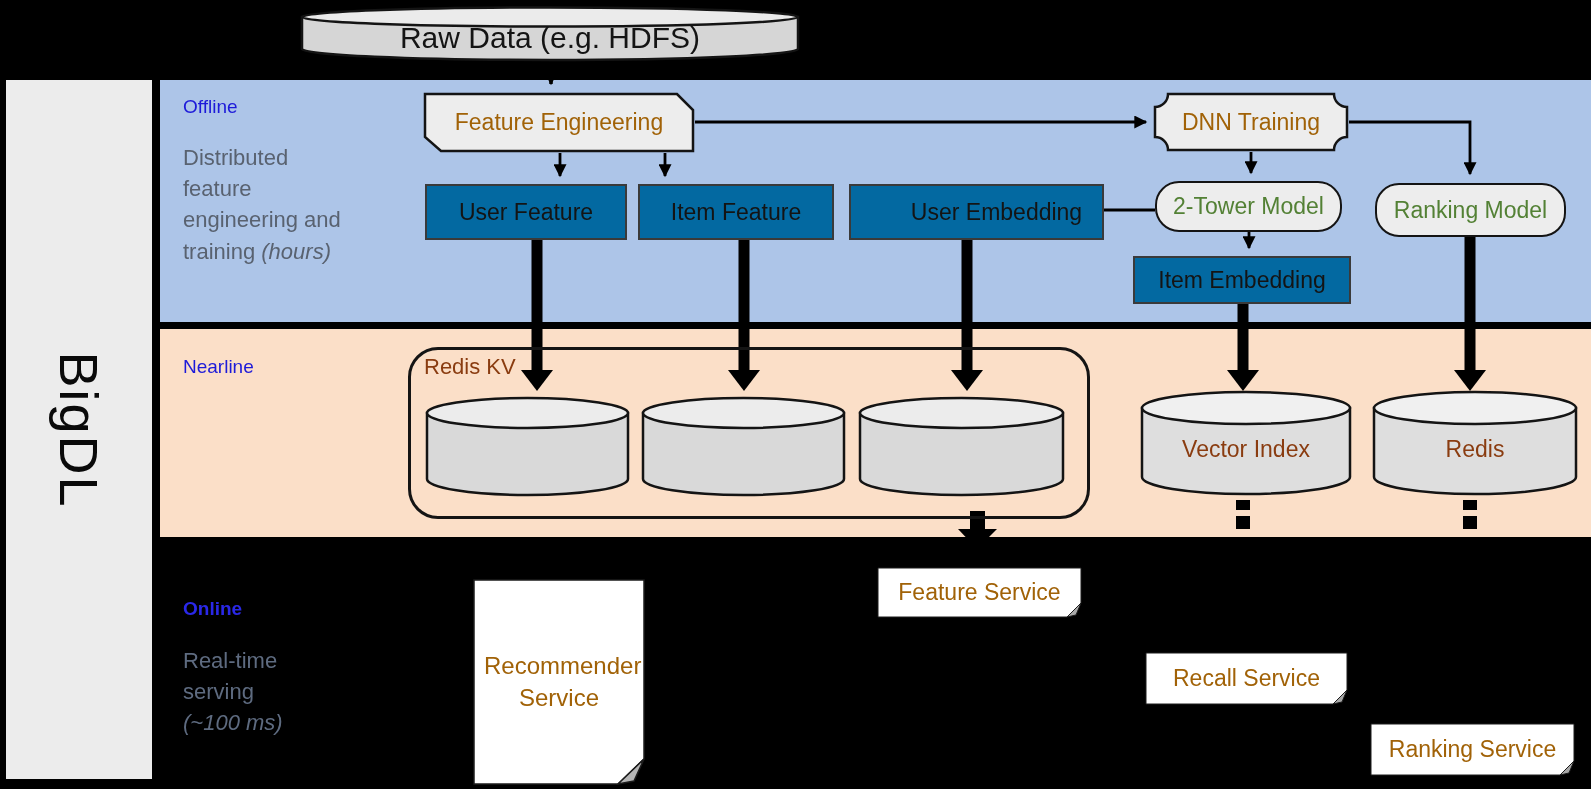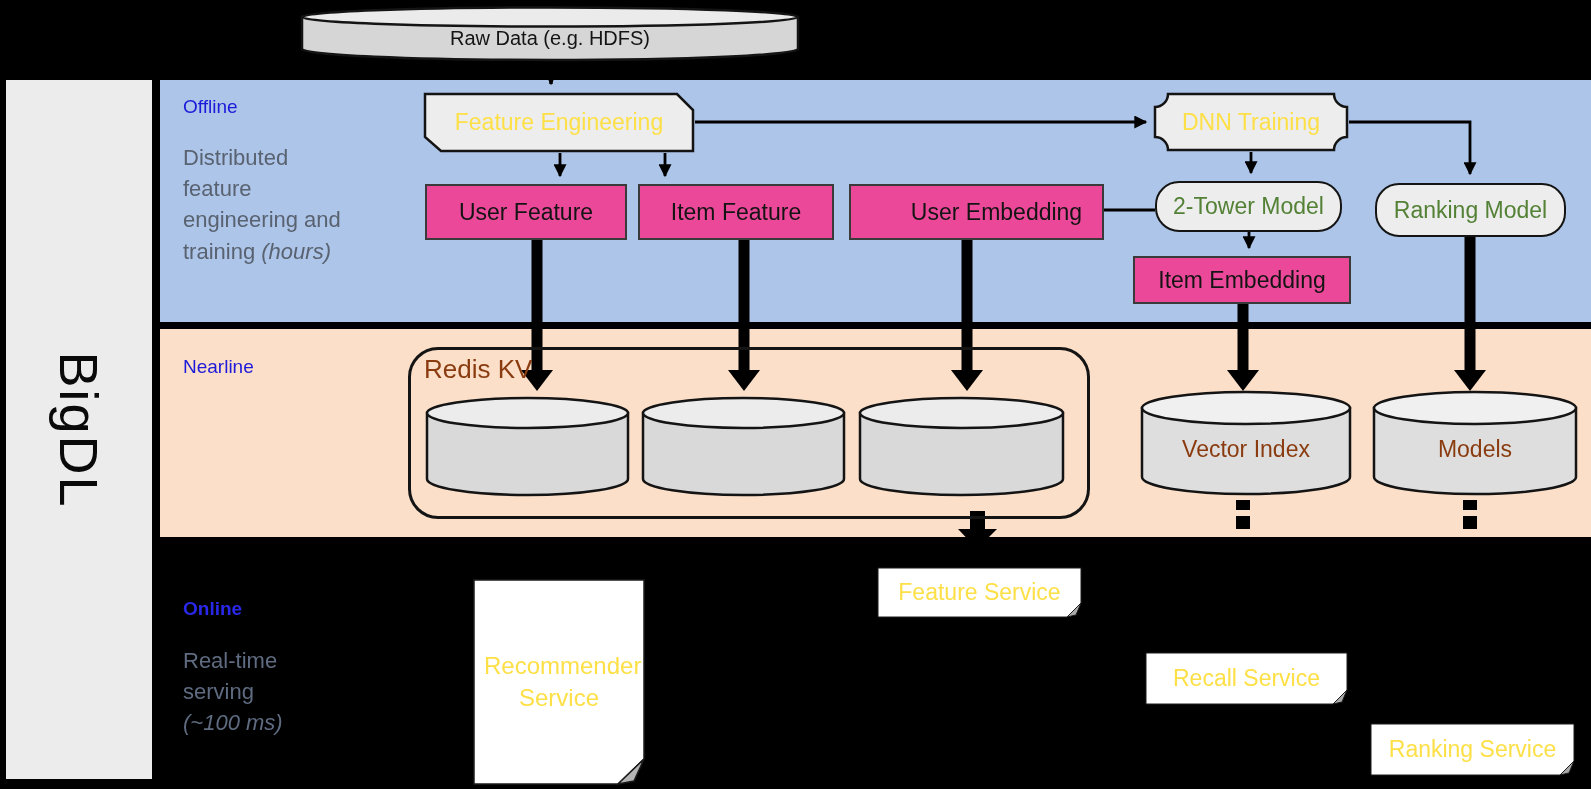--- a/index.html
+++ b/index.html
@@ -20,28 +20,28 @@
   .sec-title{font-size:19px;color:#1d1ad9;z-index:12;}
   .sec-desc{font-size:22px;line-height:1.42;color:#596270;z-index:12;}
   .sec-desc i{font-style:italic;}
   .note-block{display:block;font-style:italic;}
   #online-title{color:#2a28e8;font-weight:600;}
   #online-desc{color:#5e6b80;}
   
   .node{z-index:10;display:flex;align-items:center;justify-content:center;text-align:center;}
   .node .lbl{position:relative;z-index:2;}
   .shape-bg{position:absolute;left:0;top:0;width:100%;height:100%;z-index:1;}
-  .graybox{background:#ec4899;border:2.5px solid #3a3a3a;color:#141414;font-size:23px;}
+  .graybox{background:#0369a1;border:2.5px solid #3a3a3a;color:#141414;font-size:23px;}
   .roundbox{background:#ededed;border:2.5px solid #141414;border-radius:24px;font-size:23px;}
-  .blue-t{color:#fde047;}
+  .blue-t{color:#a16207;}
   .green-t{color:#538135;}
   .brown-t{color:#8a3c10;}
   
   #redis-frame{left:408px;top:347px;width:676px;height:166px;border:3px solid #141414;border-radius:30px;z-index:8;}
-  #redis-label{left:424px;top:354px;font-size:26px;z-index:12;}
+  #redis-label{left:424px;top:354px;font-size:22px;z-index:12;}
   .cyl{z-index:10;}
   .cyl .clabel{position:absolute;left:0;right:0;text-align:center;font-size:23px;z-index:2;}
   
   .card{z-index:10;display:flex;align-items:center;justify-content:center;text-align:center;font-size:23px;}
   .card svg{position:absolute;left:0;top:0;z-index:1;}
   .card .lbl{position:relative;z-index:2;}
   #svc-recommender{font-size:24px;line-height:1.35;}
   
   #connectors{left:0;top:0;width:1591px;height:789px;z-index:5;pointer-events:none;}
 </style>
@@ -55,21 +55,21 @@
 
   <div class="abs" id="bigdl-bar">
     <div class="brand">BigDL</div>
   </div>
 
   <div class="abs node" style="left:300px;top:5px;width:500px;height:58px;">
     <svg class="shape-bg" viewBox="0 0 500 58">
       <path d="M2,12 V44 A248,11 0 0 0 498,44 V12 Z" fill="#d6d6d6" stroke="#141414" stroke-width="2.5"></path>
       <ellipse cx="250" cy="12" rx="248" ry="9.5" fill="#ebebeb" stroke="#141414" stroke-width="2.5"></ellipse>
     </svg>
-    <span class="lbl" style="font-size:20px;color:#141414;margin-top:8px;">Raw Data (e.g. HDFS)</span>
+    <span class="lbl" style="font-size:30px;color:#141414;margin-top:8px;">Raw Data (e.g. HDFS)</span>
   </div>
 
   <div class="abs sec-title" style="left:183px;top:96px;">Offline</div>
   <div class="abs sec-desc" style="left:183px;top:142px;width:178px;">
     <span>Distributed feature engineering and training</span>
     <i>(hours)</i>
   </div>
 
   <div class="abs sec-title" style="left:183px;top:356px;">Nearline</div>
 
@@ -140,21 +140,21 @@
       <path d="M2,20 V89 A104,17 0 0 0 210,89 V20 Z" fill="#dedede" stroke="#141414" stroke-width="2.5"></path>
       <ellipse cx="106" cy="20" rx="104" ry="16" fill="#f0f0f0" stroke="#141414" stroke-width="2.5"></ellipse>
     </svg>
     <span class="clabel brown-t" style="top:48px;">Vector Index</span>
   </div>
   <div class="abs cyl" style="left:1372px;top:388px;width:206px;height:110px;">
     <svg width="206" height="110" viewBox="0 0 206 110">
       <path d="M2,20 V89 A101,17 0 0 0 204,89 V20 Z" fill="#dedede" stroke="#141414" stroke-width="2.5"></path>
       <ellipse cx="103" cy="20" rx="101" ry="16" fill="#f0f0f0" stroke="#141414" stroke-width="2.5"></ellipse>
     </svg>
-    <span class="clabel brown-t" style="top:48px;">Models</span>
+    <span class="clabel brown-t" style="top:48px;">Redis</span>
   </div>
 
   <div class="abs card" style="left:877px;top:567px;width:205px;height:51px;">
     <svg width="205" height="51" viewBox="0 0 205 51">
       <path d="M1,1 H204 V36 L190,50 H1 Z" fill="#ffffff" stroke="#1c1c1c" stroke-width="1"></path>
       <path d="M190,50 L204,36 L199,48 Z" fill="#a8a8a8" stroke="#1c1c1c" stroke-width="1"></path>
     </svg>
     <span class="lbl blue-t">Feature Service</span>
   </div>
 

